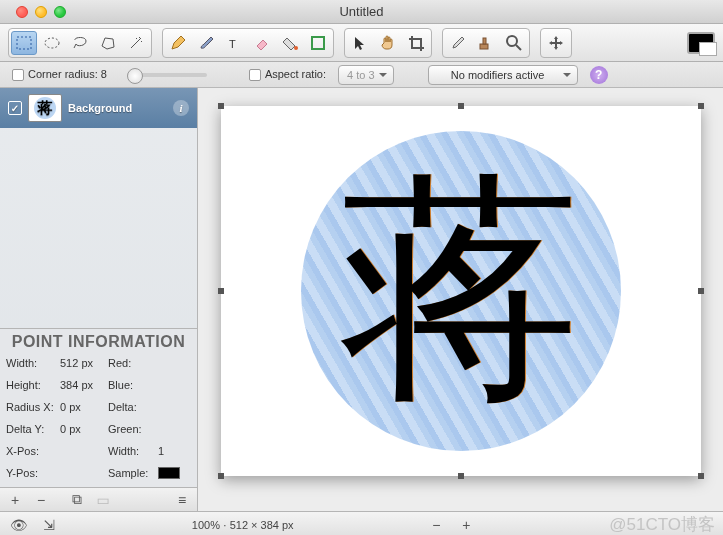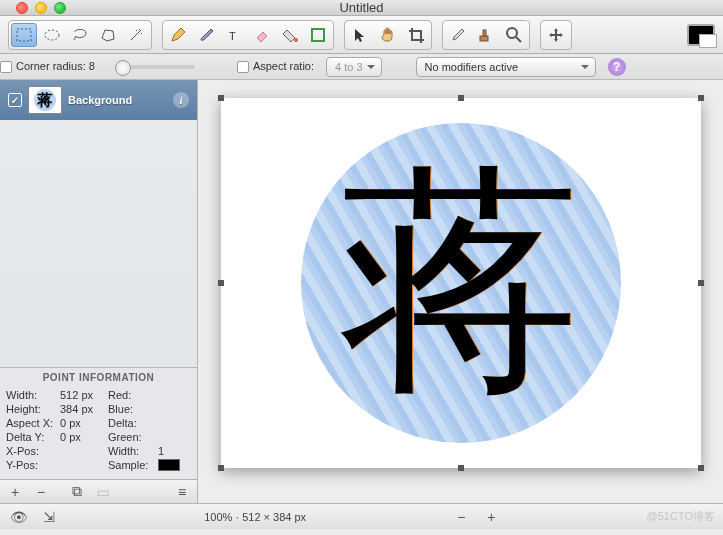--- a/index.html
+++ b/index.html
@@ -1,74 +1,74 @@
 <!DOCTYPE html>
 <html><head>
 <meta charset="utf-8">
 <style>
 * { margin: 0; padding: 0; box-sizing: border-box; font-family: "Lucida Grande", "Helvetica Neue", Arial, sans-serif; font-size: 11px; }
 body { background: #ececec; width: 723px; height: 535px; overflow: hidden; }
 
-.titlebar { height: 16px; background: linear-gradient(#e8e8e8, #d0d0d0); display: flex; align-items: center; padding: 0 16px; border-bottom: 1px solid #b0b0b0; position: relative; }
+.titlebar { height: 24px; background: linear-gradient(#e8e8e8, #d0d0d0); display: flex; align-items: center; padding: 0 16px; border-bottom: 1px solid #b0b0b0; position: relative; }
 .traffic { display: flex; gap: 7px; }
 .traffic span { width: 12px; height: 12px; border-radius: 50%; display: inline-block; }
 .tr-close { background: radial-gradient(circle at 35% 35%, #ff8a7e, #ff5f57 60%); border: 1px solid #e33e32; }
 .tr-min { background: radial-gradient(circle at 35% 35%, #ffe07e, #ffbd2e 60%); border: 1px solid #e0a000; }
 .tr-max { background: radial-gradient(circle at 35% 35%, #7ee68a, #28c840 60%); border: 1px solid #1aab2b; }
 .win-title { position: absolute; left: 50%; transform: translateX(-50%); color: #3b3b3b; font-size: 13px; }
 
 .toolbar { height: 38px; background: linear-gradient(#f7f7f7, #e2e2e2); border-bottom: 1px solid #b0b0b0; display: flex; align-items: center; padding: 0 8px; gap: 10px; }
 .tool-group { display: flex; gap: 2px; background: linear-gradient(#fefefe,#e8e8e8); border: 1px solid #b5b5b5; border-radius: 4px; padding: 2px; box-shadow: 0 1px 0 #fff inset; }
 .tool-btn { width: 26px; height: 24px; display: flex; align-items: center; justify-content: center; border-radius: 3px; cursor: pointer; }
 .tool-btn.active { background: linear-gradient(#b8d6f2,#8eb6e0); border: 1px solid #6b99c8; }
 .tool-btn svg { width: 18px; height: 18px; }
 .color-well { margin-left: auto; width: 28px; height: 22px; background: #000; border: 2px solid #aaa; border-radius: 3px; position: relative; }
 .color-well::after { content:''; position:absolute; right:-4px; bottom:-4px; width: 16px; height: 12px; background:#fff; border:1px solid #aaa; }
 
-.optbar { height: 26px; background: linear-gradient(#eaeaea,#dedede); border-bottom: 1px solid #b8b8b8; display: flex; align-items: center; padding: 0 0; gap: 12px; font-size: 11px; color: #333; }
+.optbar { height: 26px; background: linear-gradient(#eaeaea,#dedede); border-bottom: 1px solid #b8b8b8; display: flex; align-items: center; padding: 0 12px; gap: 12px; font-size: 11px; color: #333; }
 .chk { width: 12px; height: 12px; border:1px solid #999; border-radius:2px; background:#fff; display:inline-block; vertical-align:middle; margin-right:4px; }
 .slider { width: 80px; height: 4px; background: #ccc; border-radius:2px; position:relative; display:inline-block; vertical-align:middle; margin-left:8px; }
 .slider::after { content:''; position:absolute; left:0; top:-5px; width:14px; height:14px; background:radial-gradient(#fff,#ddd); border:1px solid #999; border-radius:50%; }
-.sel { height: 20px; padding: 0 18px 0 8px; background: linear-gradient(#fefefe,#e4e4e4); border:1px solid #aaa; border-radius: 4px; position:relative; display:flex; align-items:center; font-size:11px; }
+.sel { height: 20px; padding: 0 18px 0 8px; background: linear-gradient(#fefefe,#e4e4e4); border:1px solid #aaa; border-radius: 4px; position:relative; display:flex; align-items:center; font-size:11px;justify-content:center; }
 .sel::after { content:''; position:absolute; right:6px; top:7px; border:4px solid transparent; border-top-color:#666; }
 .sel.disabled { color:#999; }
 .help-btn { width:18px; height:18px; border-radius:50%; background:radial-gradient(#d0b0f0,#a070d8); color:#fff; display:flex; align-items:center; justify-content:center; font-weight:bold; font-size:12px; }
 
 .main { display:flex; height: calc(535px - 22px - 38px - 26px - 26px); }
 .sidebar { width: 198px; background: linear-gradient(#e8ebee,#dfe3e7); border-right:1px solid #b5b5b5; display:flex; flex-direction:column; }
 .layer-row { display:flex; align-items:center; gap:6px; padding:6px 8px; background: linear-gradient(#7896b5,#5a7fa4); color:#fff; font-weight:bold; text-shadow: 0 1px 1px rgba(0,0,0,0.4); }
 .layer-vis { width:14px; height:14px; border:1px solid #fff; border-radius:2px; display:flex; align-items:center; justify-content:center; color:#fff; font-size:10px; }
 .layer-thumb { width:34px; height:28px; background:#fff; border:1px solid #888; border-radius:2px; display:flex; align-items:center; justify-content:center; }
 .layer-thumb .circ { width:22px; height:22px; border-radius:50%; background:#bcd6f3; display:flex; align-items:center; justify-content:center; font-size:15px; font-weight:bold; color:#000; font-family:serif; }
 .layer-info { margin-left:auto; width:16px; height:16px; border-radius:50%; background:rgba(255,255,255,0.3); color:#fff; display:flex; align-items:center; justify-content:center; font-style:italic; font-family:Georgia,serif; font-size:11px; }
 
 .point-panel { margin-top:auto; border-top:1px solid #b5b5b5; background:#e5e7ea; }
-.point-title { text-align:center; font-weight:bold; color:#666; padding:4px 0; font-size:10px; letter-spacing:0.5px; }
-.point-grid { display:grid; grid-template-columns: 54px 48px 50px 40px; row-gap:2px; padding:2px 6px 6px 6px; color:#333; }
+.point-title { text-align:center; font-weight:bold; color:#666; padding:4px 0; font-size:16px; letter-spacing:0.5px; }
+.point-grid { display:grid; grid-template-columns: 54px 48px 50px 40px; row-gap:10px; padding:2px 6px 6px 6px; color:#333; }
 .point-grid .lab { text-align:left; } .point-grid .val { text-align:left; }
 .swatch { width:22px; height:12px; background:#000; border:1px solid #666; display:inline-block; }
 
 .side-tools { height:24px; border-top:1px solid #b5b5b5; background:linear-gradient(#f2f2f2,#e0e0e0); display:flex; align-items:center; padding:0 4px; gap:4px; }
 .small-btn { width:22px; height:18px; display:flex; align-items:center; justify-content:center; border-radius:3px; cursor:pointer; font-size:14px; color:#555; }
 .small-btn.disabled { color:#bbb; }
 
 .canvas-area { flex:1; background:#ededed; position:relative; overflow:hidden; }
 .canvas-scroll { position:absolute; inset:0; padding:10px; overflow:auto; }
 .canvas { width:480px; height:370px; background:#fff; box-shadow: 0 4px 14px rgba(0,0,0,0.35); margin:8px auto; position:relative; }
 .circle { position:absolute; left:50%; top:50%; transform:translate(-50%,-50%); width:320px; height:320px; border-radius:50%; background: repeating-linear-gradient(60deg, #aac8ee 0 6px, #c9ddf5 6px 14px, #b5d0f0 14px 20px); display:flex; align-items:center; justify-content:center; }
 .glyph { font-size:240px; font-family: "Songti SC", "SimSun", serif; color:#000; text-shadow: 1px 0 0 #d08030; line-height:1; }
 .handle { position:absolute; width:6px; height:6px; background:#555; }
 .h-t{top:-3px;left:50%;transform:translateX(-50%);} .h-b{bottom:-3px;left:50%;transform:translateX(-50%);}
 .h-l{top:50%;left:-3px;transform:translateY(-50%);} .h-r{top:50%;right:-3px;transform:translateY(-50%);}
 .h-tl{top:-3px;left:-3px;} .h-tr{top:-3px;right:-3px;} .h-bl{bottom:-3px;left:-3px;} .h-br{bottom:-3px;right:-3px;}
 
 .statusbar { height:26px; background:linear-gradient(#f4f4f4,#e0e0e0); border-top:1px solid #b5b5b5; display:flex; align-items:center; padding:0 8px; gap:8px; color:#444; }
 .status-left { display:flex; gap:8px; align-items:center; }
 .status-mid { margin:10px auto; }
-.watermark { margin-left:auto; color:#c4c4c4; font-size:11px;text-align:right; }
+.watermark { margin-left:auto; color:#c4c4c4; font-size:17px;text-align:right; }
 </style>
 </head>
 <body>
 
 <div class="titlebar">
   <div class="traffic">
     <span class="tr-close"></span>
     <span class="tr-min"></span>
     <span class="tr-max"></span>
   </div>
@@ -184,21 +184,21 @@
 
 <div class="optbar">
   <label><span class="chk"></span><span>Corner radius:</span> <span>8</span></label>
   <span class="slider"></span>
   <span style="flex:0 0 18px"></span>
   <label><span class="chk"></span><span>Aspect ratio:</span></label>
   <div class="sel disabled">
       <span>4 to 3</span>
     </div>
   <span style="flex:0 0 10px"></span>
-  <div class="sel" style="width:180px">
+  <div class="sel" style="width:150px">
       <span>No modifiers active</span>
     </div>
   <div class="help-btn">?</div>
 </div>
 
 <div class="main">
   <div class="sidebar">
     <div class="layer-row">
       <span class="layer-vis">✓</span>
       <span class="layer-thumb">
@@ -212,21 +212,21 @@
       <div class="point-title">POINT INFORMATION</div>
       <div class="point-grid">
         <span class="lab">Width:</span>
           <span class="val">512 px</span>
           <span class="lab">Red:</span>
           <span class="val"></span>
         <span class="lab">Height:</span>
           <span class="val">384 px</span>
           <span class="lab">Blue:</span>
           <span class="val"></span>
-        <span class="lab">Aspect X:</span>
+        <span class="lab">Radius X:</span>
           <span class="val">0 px</span>
           <span class="lab">Delta:</span>
           <span class="val"></span>
         <span class="lab">Delta Y:</span>
           <span class="val">0 px</span>
           <span class="lab">Green:</span>
           <span class="val"></span>
         <span class="lab">X-Pos:</span>
           <span class="val"></span>
           <span class="lab">Width:</span>

